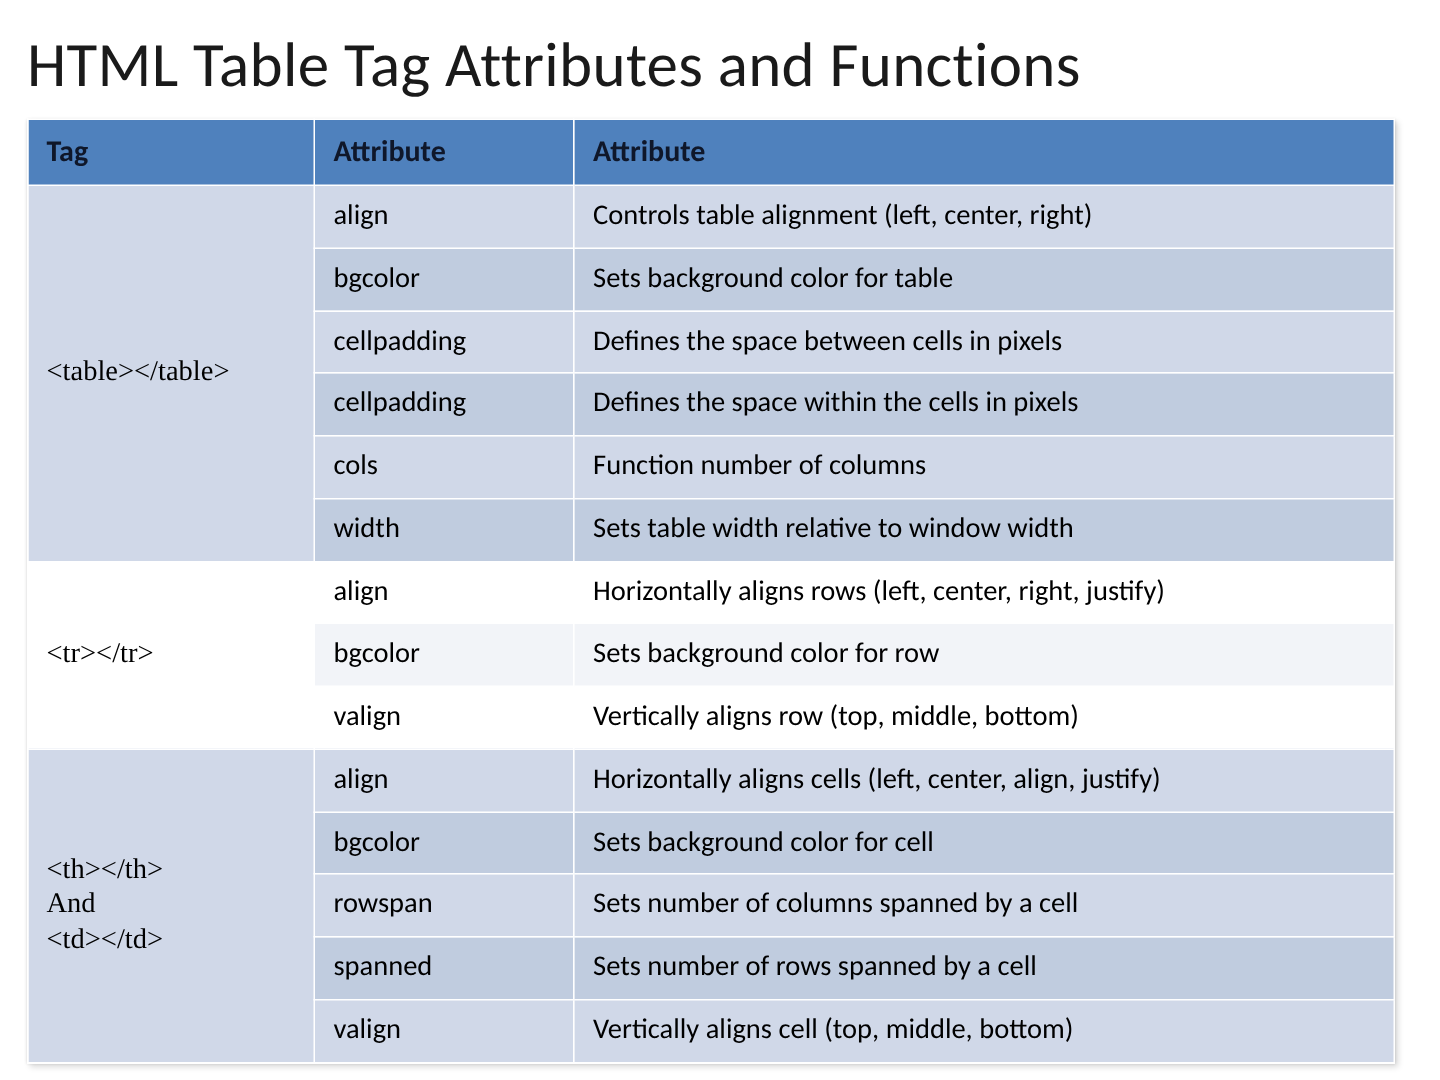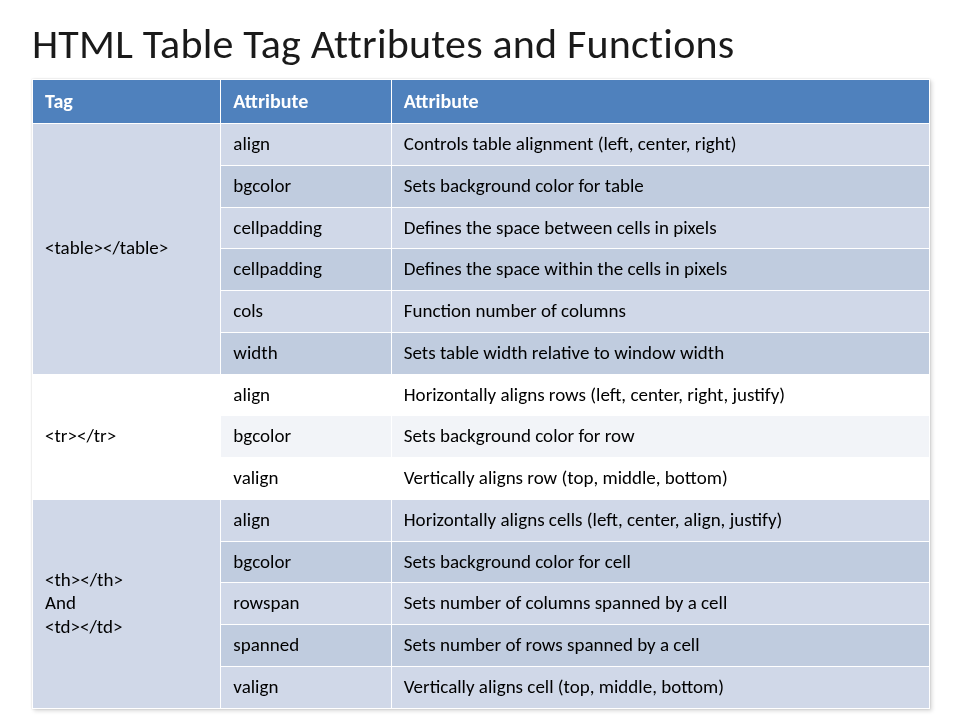--- a/index.html
+++ b/index.html
@@ -8,21 +8,21 @@
     width: 960px;
     height: 720px;
     background: #ffffff;
     font-family: Calibri, "Segoe UI", Arial, sans-serif;
     color: #000;
   }
   .slide {
     box-sizing: border-box;
     width: 960px;
     height: 720px;
-    padding: 18px 30px 30px 32px;
+    padding: 18px 30px 30px 18px;
   }
   h1.title {
     margin: 0 0 10px 0;
     font-size: 42px;
     font-weight: 400;
     color: #1a1a1a;
     letter-spacing: 0.2px;
   }
   table.ref {
     border-collapse: collapse;
@@ -30,21 +30,21 @@
     table-layout: fixed;
     box-shadow: 0 0 2px rgba(0,0,0,.15), 2px 2px 4px rgba(0,0,0,.15);
     font-size: 19px;
   }
   table.ref col.c-tag  { width: 21%; }
   table.ref col.c-attr { width: 19%; }
   table.ref col.c-func { width: 60%; }
 
   table.ref th {
     background: #4f81bd;
-    color: #ffffff;
+    color: #0f172a;
     text-align: left;
     font-weight: 700;
     padding: 9px 10px 10px 12px;
     border: 1px solid #ffffff;
     font-size: 20px;
   }
   table.ref td {
     padding: 8px 10px 9px 12px;
     border: 1px solid #ffffff;
     vertical-align: middle;
@@ -54,21 +54,21 @@
   .band-a .cell { background: #d0d8e8; } 
   .band-a .cell.alt { background: #c0ccdf; }
   .band-b .cell { background: #ffffff; }
   .band-b .cell.alt { background: #f2f4f8; }
 
   .tagcell {
     background: inherit;
     vertical-align: middle;
     font-size: 19px;
   }
-  .tagcell .line { display: block; }
+  .tagcell .line { display: block; font-family: Liberation Serif, serif; }
 </style>
 </head>
 <body>
 
 <div class="slide">
   <h1 class="title">HTML Table Tag Attributes and Functions</h1>
 
   <table class="ref">
     <colgroup>
       <col class="c-tag">

